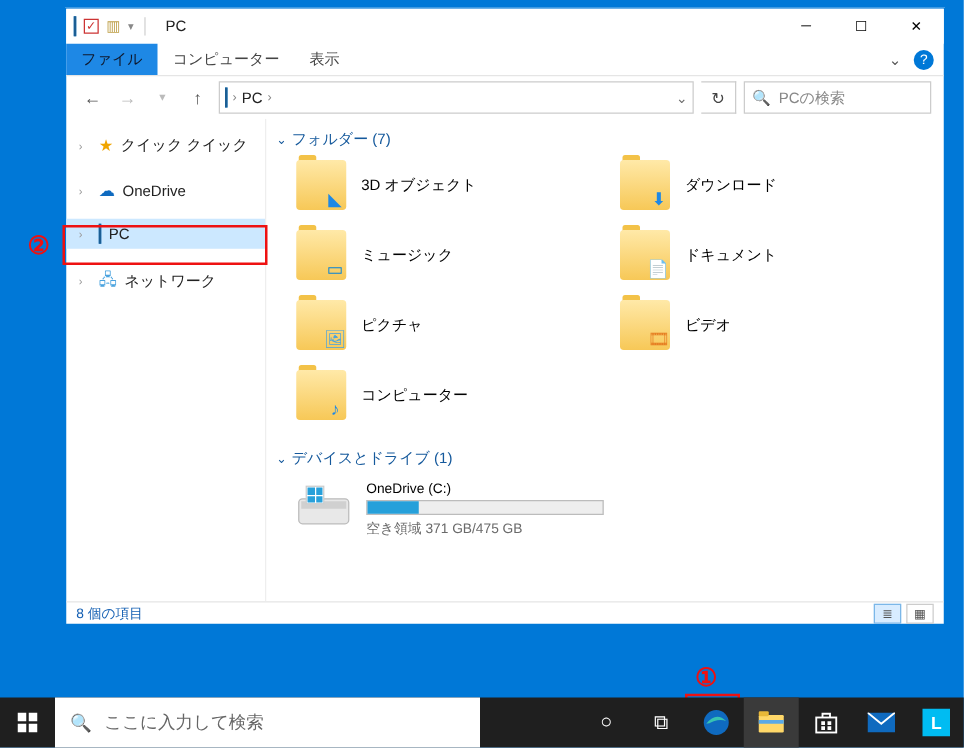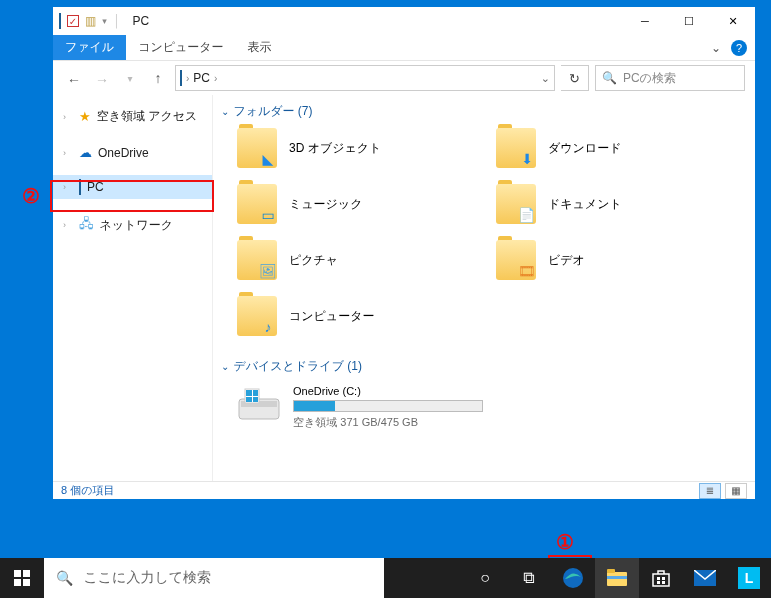--- a/index.html
+++ b/index.html
@@ -8,21 +8,21 @@
   .window { position: absolute; left: 52px; top: 6px; width: 704px; height: 494px; background: #fff; border: 1px solid #0078d7; display: flex; flex-direction: column; }
 
   .titlebar { height: 28px; display: flex; align-items: center; background: #fff; font-size: 12px; }
   .titlebar .qat { display: flex; align-items: center; gap: 6px; padding: 0 6px; }
   .titlebar .title { flex: 1; padding-left: 6px; color: #222; }
   .titlebar .winbtns { display: flex; height: 100%; }
   .winbtn { width: 44px; height: 100%; display: flex; align-items: center; justify-content: center; font-size: 11px; color: #000; cursor: default; }
 
   .ribbonbar { height: 26px; display: flex; align-items: stretch; border-bottom: 1px solid #e5e5e5; font-size: 12px; }
   .ribbon-tab { padding: 0 12px; display: flex; align-items: center; color: #444; }
-  .ribbon-tab.file { background: #1e88e5; color: #ffffff; }
+  .ribbon-tab.file { background: #1e88e5; color: #0f172a; }
   .ribbon-spacer { flex: 1; }
   .ribbon-expand { width: 30px; display: flex; align-items: center; justify-content: center; color: #555; }
   .help-circle { width: 16px; height: 16px; border-radius: 50%; background: #0078d7; color: #fff; font-size: 11px; display: flex; align-items: center; justify-content: center; margin-right: 8px; align-self: center; }
 
   .addrrow { height: 34px; display: flex; align-items: center; gap: 6px; padding: 4px 10px; }
   .navarrow { width: 22px; height: 22px; display: flex; align-items: center; justify-content: center; color: #555; font-size: 14px; }
   .navarrow.dis { color: #bbb; }
   .addrbar { flex: 1; height: 26px; border: 1px solid #ccc; display: flex; align-items: center; font-size: 12px; padding: 0 4px; gap: 4px; }
   .addrbar .crumb { color: #222; }
   .addrbar .sep { color: #888; font-size: 10px; }
@@ -127,21 +127,21 @@
       <span>🔍</span>
       <span>PCの検索</span>
     </div>
   </div>
 
   <div class="body">
     <div class="nav">
       <div class="nav-item">
         <span class="exp">›</span>
           <span class="star">★</span>
-        <span>空き領域 アクセス</span>
+        <span>クイック クイック</span>
       </div>
       <div class="nav-sep"></div>
       <div class="nav-item">
         <span class="exp">›</span>
           <span class="cloud">☁</span>
         <span>OneDrive</span>
       </div>
       <div class="nav-sep"></div>
       <div class="nav-item sel">
         <span class="exp">›</span>

